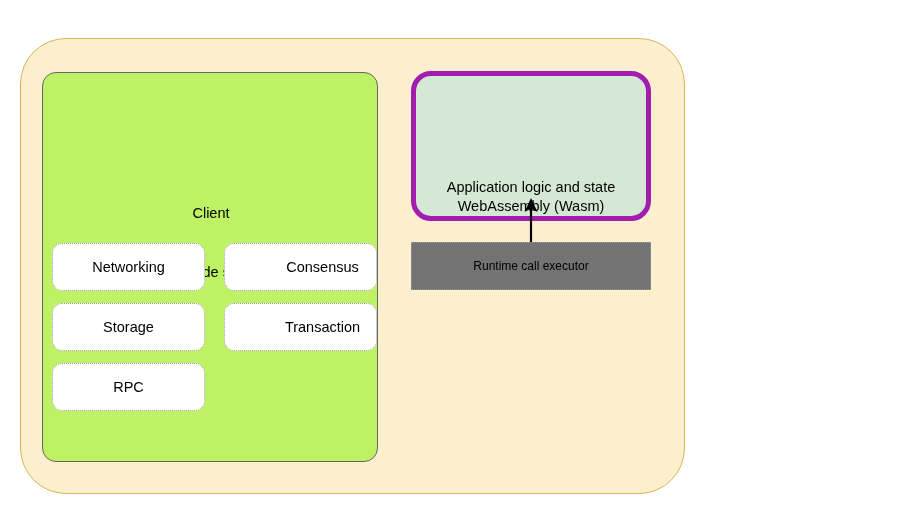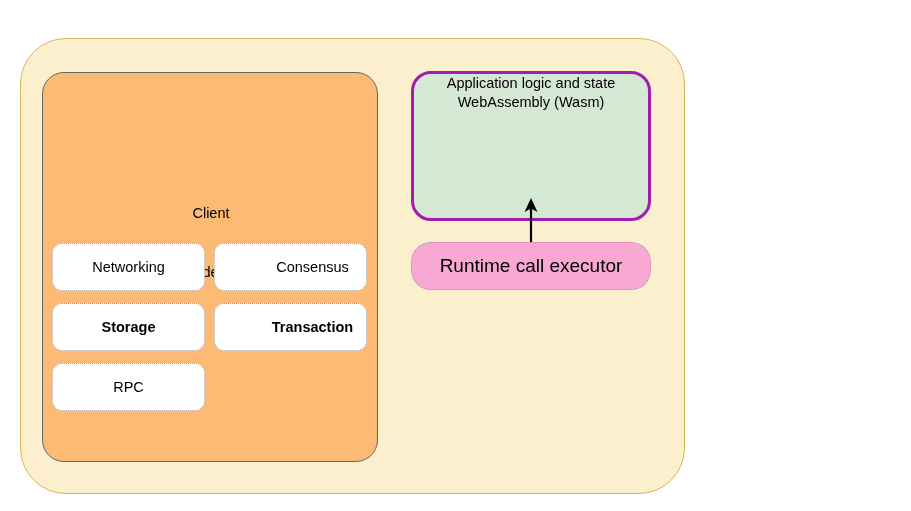--- a/index.html
+++ b/index.html
@@ -32,23 +32,23 @@
     box-sizing: border-box;
   }
 
   
   .client-outer-node {
     position: absolute;
     left: 42px;
     top: 72px;
     width: 336px;
     height: 390px;
-    background: #fdba74;
+    background: #bef264;
     border: 1px solid #666666;
-    border-radius: 22px;
+    border-radius: 14px;
     box-sizing: border-box;
   }
   .client-title {
     position: absolute;
     left: 0;
     top: 131px;
     width: 336px;
     text-align: center;
     font-size: 14.5px;
     color: #000000;
@@ -81,63 +81,63 @@
     border: 1px dotted #9a9a9a;
     border-radius: 10px;
     box-sizing: border-box;
     display: flex;
     align-items: center;
     justify-content: center;
     font-size: 14.5px;
     color: #000000;
   }
   .sc-col-l { left: 0px; }
-  .sc-col-r { left: 162px; padding-left: 44px; }
+  .sc-col-r { left: 172px; padding-left: 44px; }
   .sc-row-0 { top: 0px; justify-content: center; }
-  .sc-row-1 { top: 60px; font-weight: bold; }
+  .sc-row-1 { top: 60px; }
   .sc-row-2 { top: 120px; }
 
   
   .wasm-runtime {
     position: absolute;
     left: 411px;
     top: 71px;
     width: 240px;
     height: 150px;
     background: #d5e8d4;
-    border: 3px solid #a21caf;
+    border: 5px solid #a21caf;
     border-radius: 20px;
     box-sizing: border-box;
     display: flex;
     flex-direction: column;
     align-items: center;
-    justify-content: flex-start;
+    justify-content: flex-end;
   }
   .wasm-line {
     font-size: 14.5px;
     color: #000000;
     line-height: 19px;
     text-align: center;
   }
 
   
   .runtime-executor {
     position: absolute;
     left: 411px;
     top: 242px;
     width: 240px;
     height: 48px;
-    background: #f9a8d4;
+    background: #737373;
     border: 1px dotted #9a9a9a;
-    border-radius: 20px;
+    border-radius: 0;
     box-sizing: border-box;
     display: flex;
     align-items: center;
     justify-content: center;
-    font-size: 19px;
+    font-size: 12px;
     color: #000000;
   }
 
   
   .arrow-svg {
     position: absolute;
     left: 515px;
     top: 193px;
     width: 32px;
     height: 56px;

